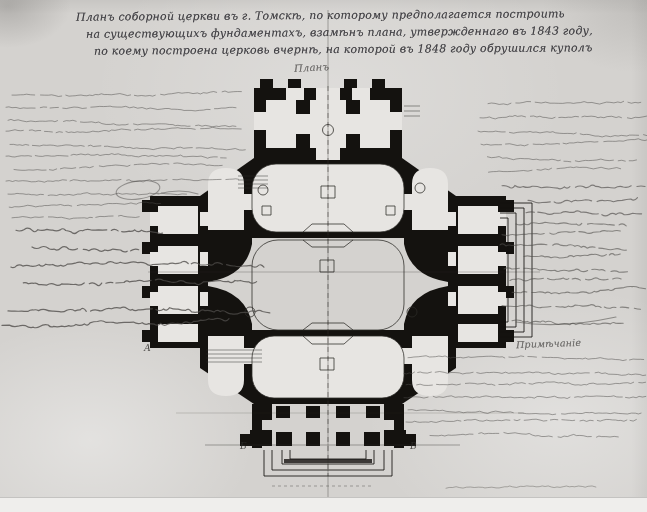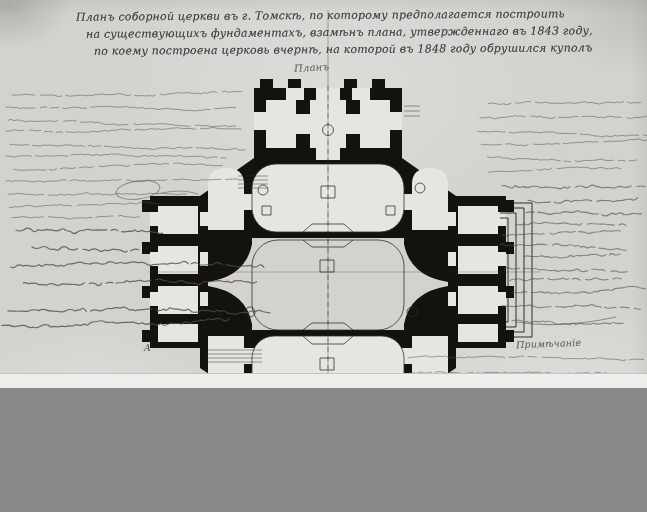--- a/index.html
+++ b/index.html
@@ -1,21 +1,21 @@
 <!DOCTYPE html>
 <html style="--paper: #d4d2cf; --paper-light: #e7e5e2; --ink: #14120f; --ink-line: #2c2a26; --script: #4e4c49; --script-faint: #73716d; --title-ink: #2f2e33;"><head>
 <meta charset="utf-8">
 <style>
   :root{
     --paper:#d4d2cf; --paper-light:#e7e5e2; --ink:#14120f; --ink-line:#2c2a26;
     --script:#4e4c49; --script-faint:#73716d; --title-ink:#2f2e33;
   }
   html,body{margin:0;padding:0;background:#888;}
   .page{
-    position:relative;width:647px;height:388px;overflow:hidden;
+    position:relative;width:647px;height:512px;overflow:hidden;
     background:
       radial-gradient(90px 60px at 8px 6px, rgba(90,88,85,.28), rgba(90,88,85,0) 70%),
       radial-gradient(140px 90px at 640px 10px, rgba(120,118,115,.20), rgba(120,118,115,0) 70%),
       radial-gradient(220px 160px at 90px 440px, rgba(255,255,255,.35), rgba(255,255,255,0) 75%),
       radial-gradient(260px 180px at 560px 420px, rgba(255,255,255,.30), rgba(255,255,255,0) 75%),
       radial-gradient(300px 200px at 330px 90px, rgba(255,255,255,.22), rgba(255,255,255,0) 80%),
       linear-gradient(to bottom, rgba(0,0,0,.06), rgba(0,0,0,0) 14px),
       linear-gradient(to left, rgba(0,0,0,.05), rgba(0,0,0,0) 16px),
       var(--paper);
     font-family:"DejaVu Serif", serif;

